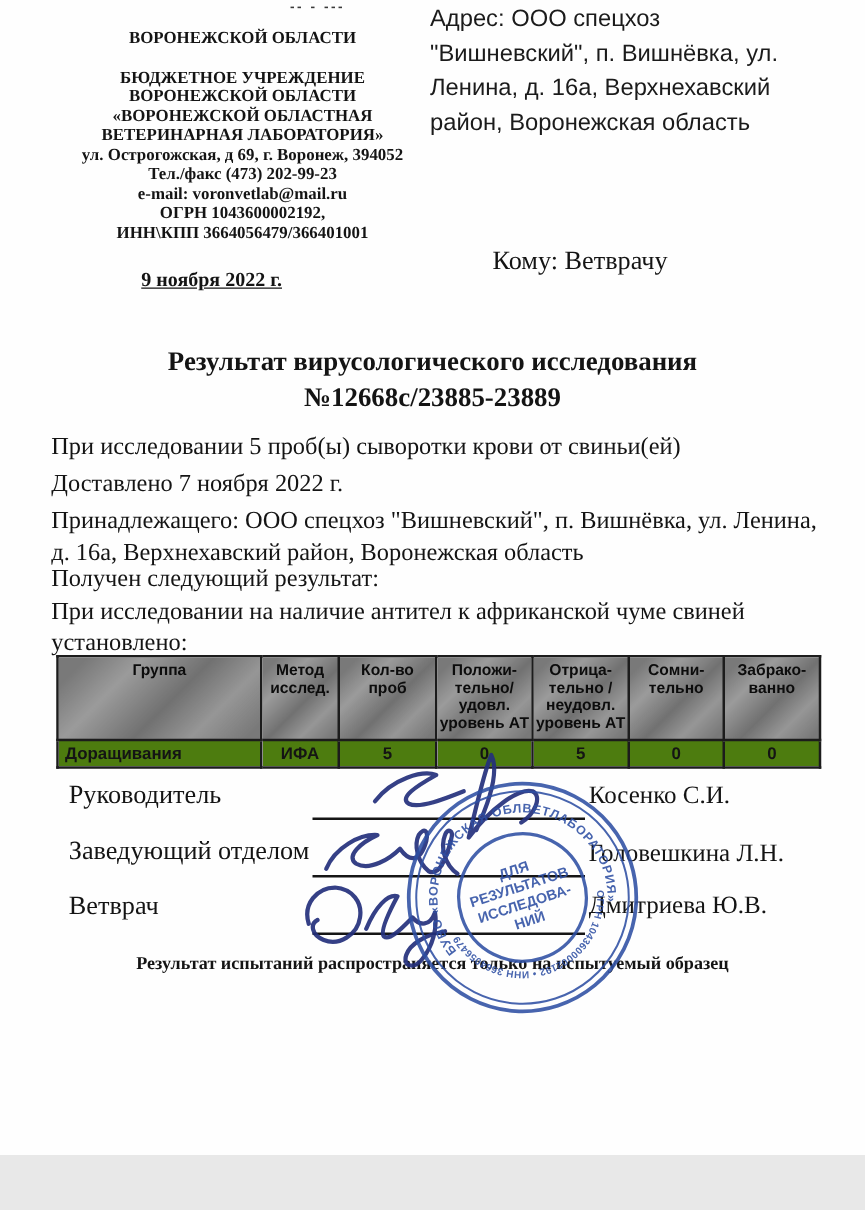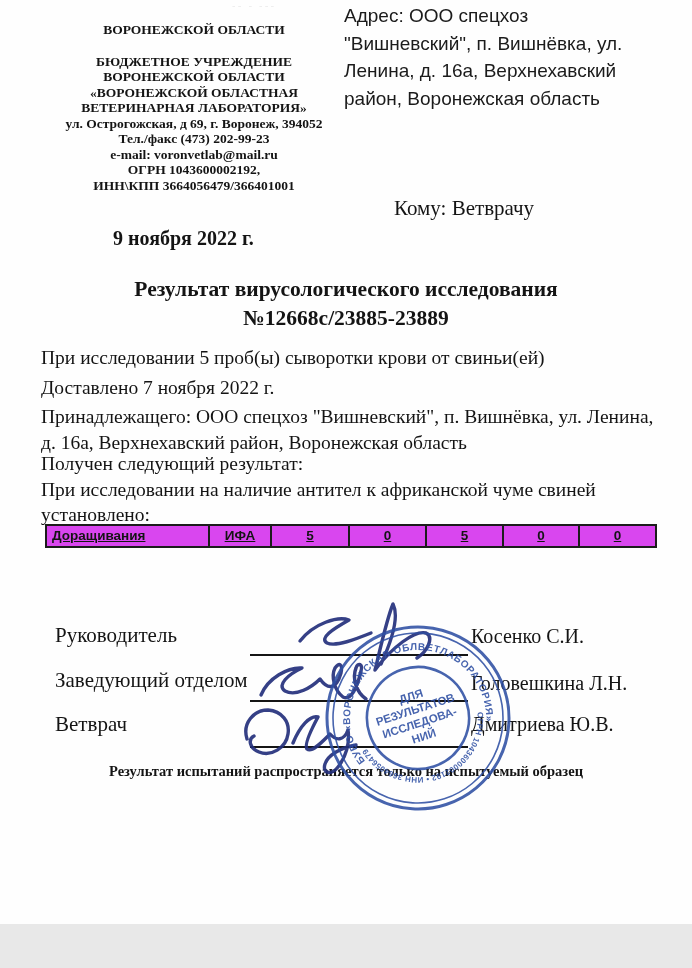--- a/index.html
+++ b/index.html
@@ -10,34 +10,34 @@
   }
   .abs{position:absolute;}
   
   .artifact{left:232px;top:0;height:7px;overflow:hidden;font:bold 11px "Liberation Sans",sans-serif;color:#3a3a3a;letter-spacing:2px;}
   
   .letterhead{left:58px;top:22px;width:272px;text-align:center;font-weight:bold;font-size:13.5px;line-height:15.5px;}
   .letterhead .gap{height:16px;}
   
   .addr{left:344px;top:2px;width:302px;font-family:"Liberation Sans","DejaVu Sans",sans-serif;font-size:19px;line-height:27.5px;color:#1b1b1b;}
   .komu{left:394px;top:196px;font-size:21px;}
-  .date{left:113px;top:227px;font-size:20px;font-weight:bold;}
+  .date{left:113px;top:216px;font-size:16px;font-weight:bold;text-decoration:underline;}
   .title{left:0;top:275px;width:692px;text-align:center;font-weight:bold;font-size:21.5px;line-height:29px;}
   .body-p{font-size:19.5px;line-height:25px;width:630px;left:41px;}
   
   table.res{position:absolute;left:45px;top:524px;width:610px;border-collapse:collapse;table-layout:fixed;}
   table.res td,table.res th{border:2px solid #1c1c1c;padding:0;vertical-align:top;overflow:hidden;}
   table.res th{
     height:62px;background:#8d8d8d;
     background-image:linear-gradient(135deg,rgba(60,60,60,.25) 10%,rgba(255,255,255,.12) 30%,rgba(40,40,40,.28) 55%,rgba(230,230,230,.10) 75%,rgba(50,50,50,.22) 95%);
     font:600 12.5px/14px "Liberation Sans","DejaVu Sans",sans-serif;color:#0c0c0c;
     text-align:center;white-space:pre-line;padding-top:3px;
   }
   table.res td{
-    height:20px;background:#d946ef;font:bold 13.5px/20px "Liberation Sans","DejaVu Sans",sans-serif;text-align:center;text-decoration:underline;
+    height:20px;background:#4d7c0f;font:bold 13.5px/20px "Liberation Sans","DejaVu Sans",sans-serif;text-align:center;
   }
   table.res td.left{text-align:left;padding-left:5px;}
   
   .sig-role{left:55px;font-size:21px;}
   .sig-name{left:471px;font-size:20px;}
   .sig-line{left:250px;width:218px;border-top:2.5px solid #151515;height:0;}
   .footnote{left:0;top:763px;width:692px;text-align:center;font-weight:bold;font-size:14.5px;}
   .pagefoot{left:0;top:933px;width:692px;text-align:center;font:bold 16px "Liberation Sans","DejaVu Sans",sans-serif;color:#3b82f6;}
   .overlay{position:absolute;left:0;top:0;pointer-events:none;}
 </style>
@@ -87,20 +87,38 @@
     <colgroup>
       <col style="width:163px">
         <col style="width:62px">
         <col style="width:78px">
       <col style="width:77px">
         <col style="width:77px">
         <col style="width:76px">
         <col style="width:77px">
     </colgroup>
     <tbody>
+        <tr>
+      <th>Группа</th>
+      <th>Метод
+исслед.</th>
+      <th>Кол-во проб</th>
+      <th>Положи-
+тельно/
+удовл.
+уровень АТ</th>
+      <th>Отрица-
+тельно /
+неудовл.
+уровень АТ</th>
+      <th>Сомни-
+тельно</th>
+      <th>Забрако-
+ванно</th>
+    </tr>
     <tr>
       <td class="left">Доращивания</td>
       <td>ИФА</td>
       <td>5</td>
       <td>0</td>
       <td>5</td>
       <td>0</td>
       <td>0</td>
     </tr>
   </tbody>

